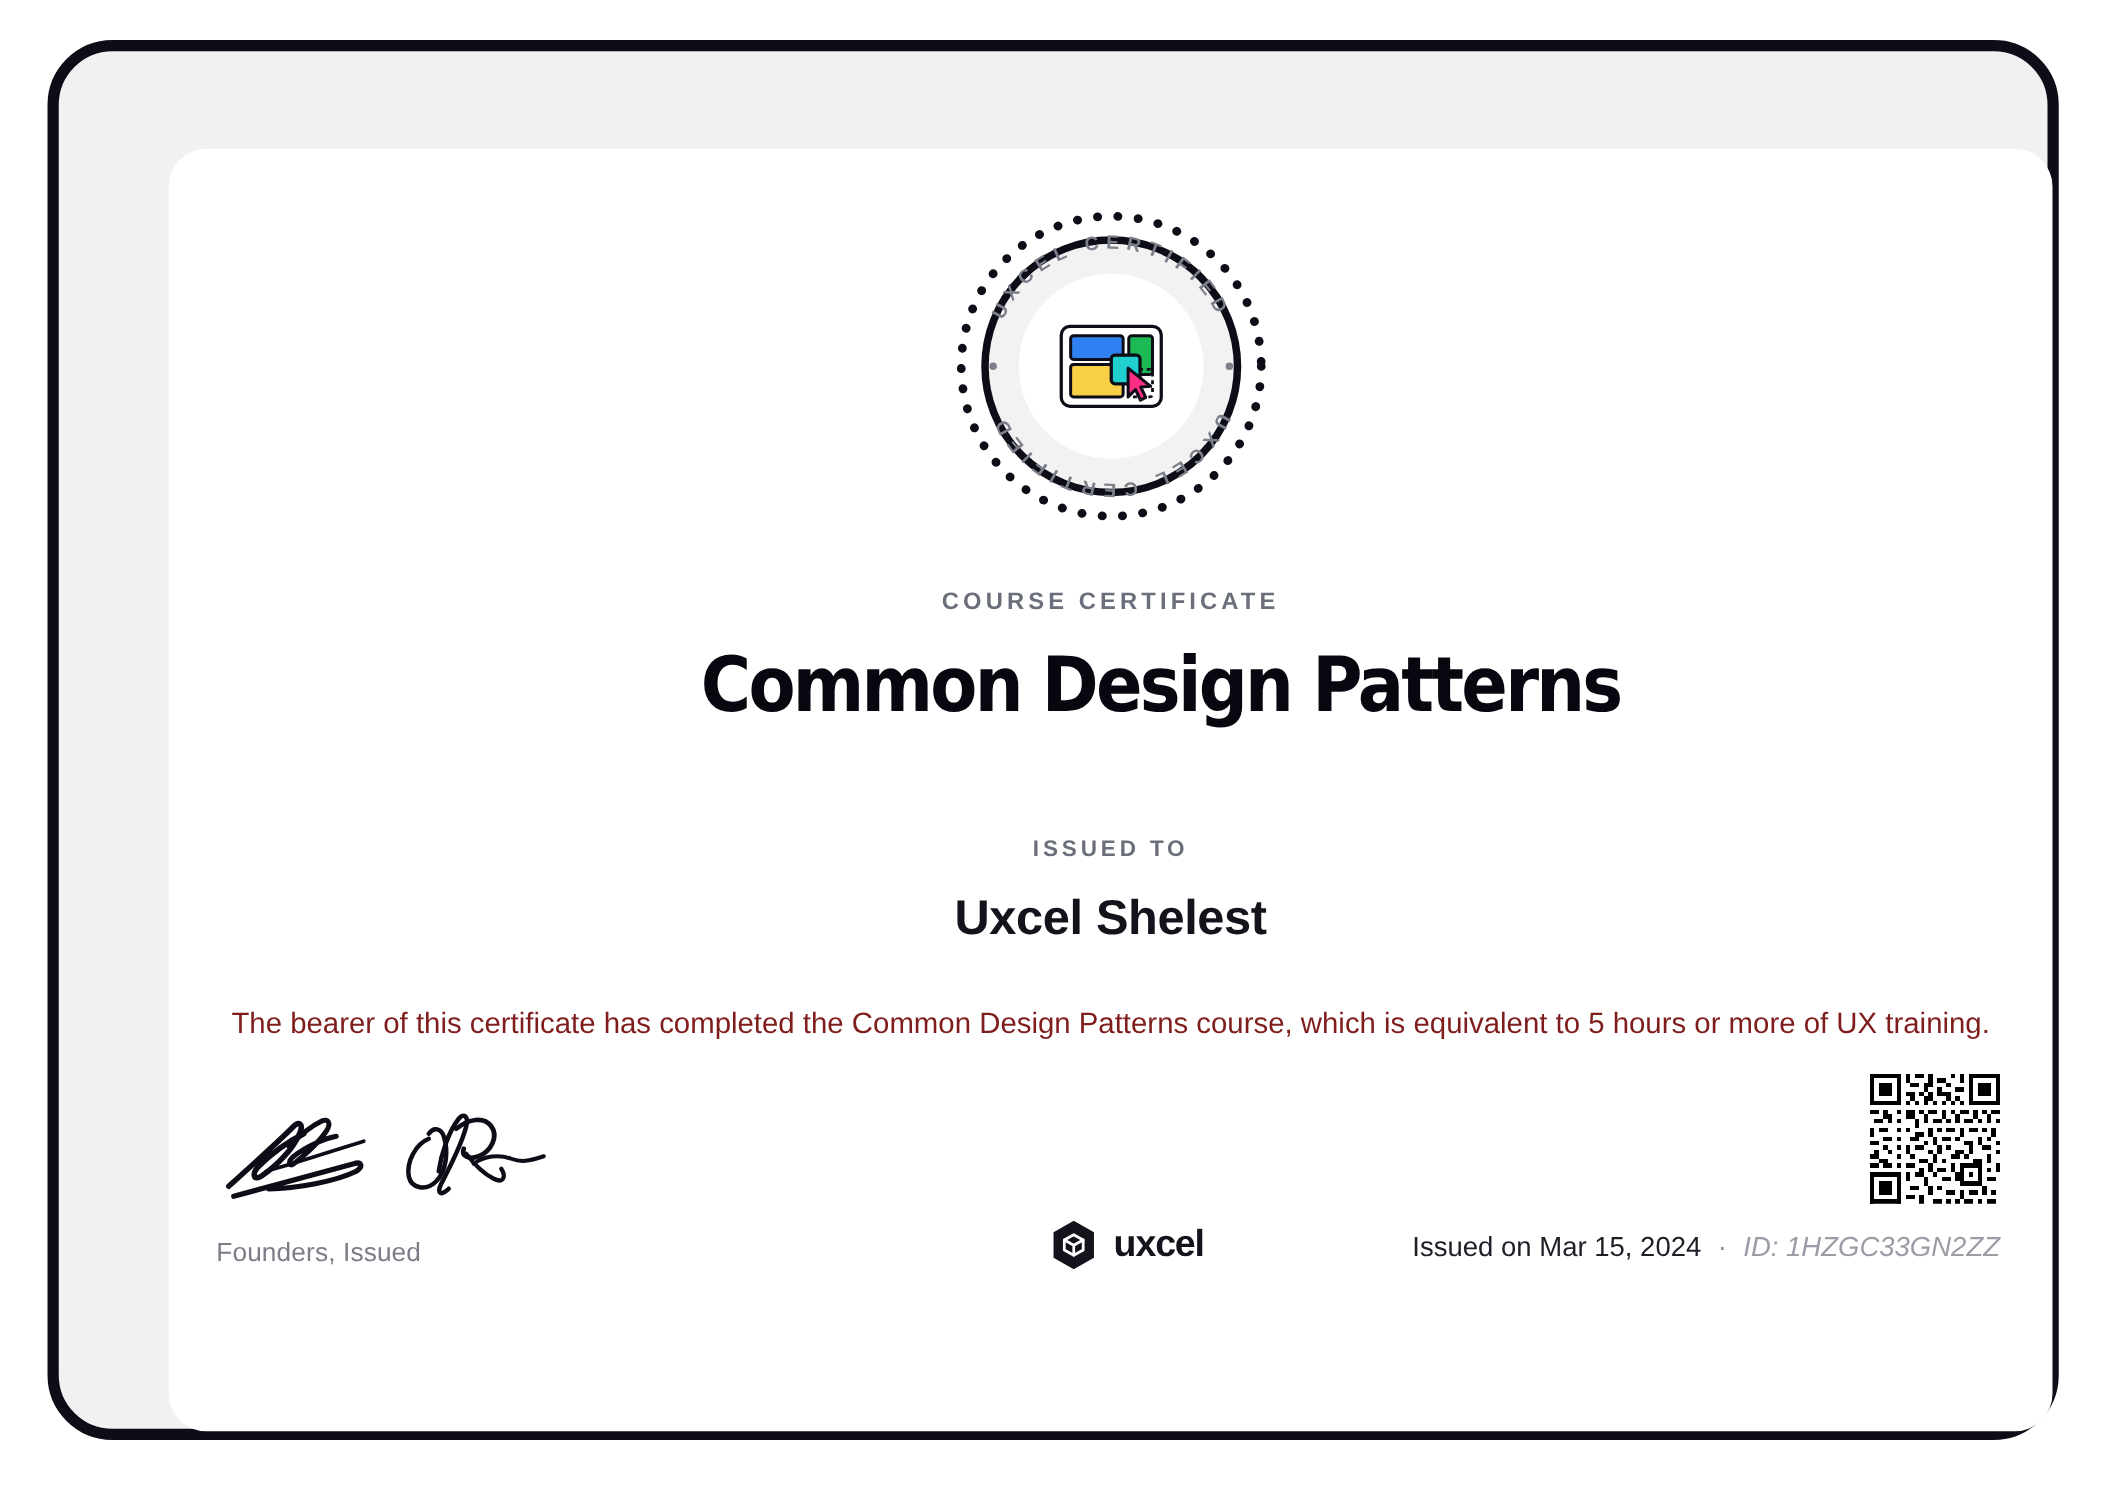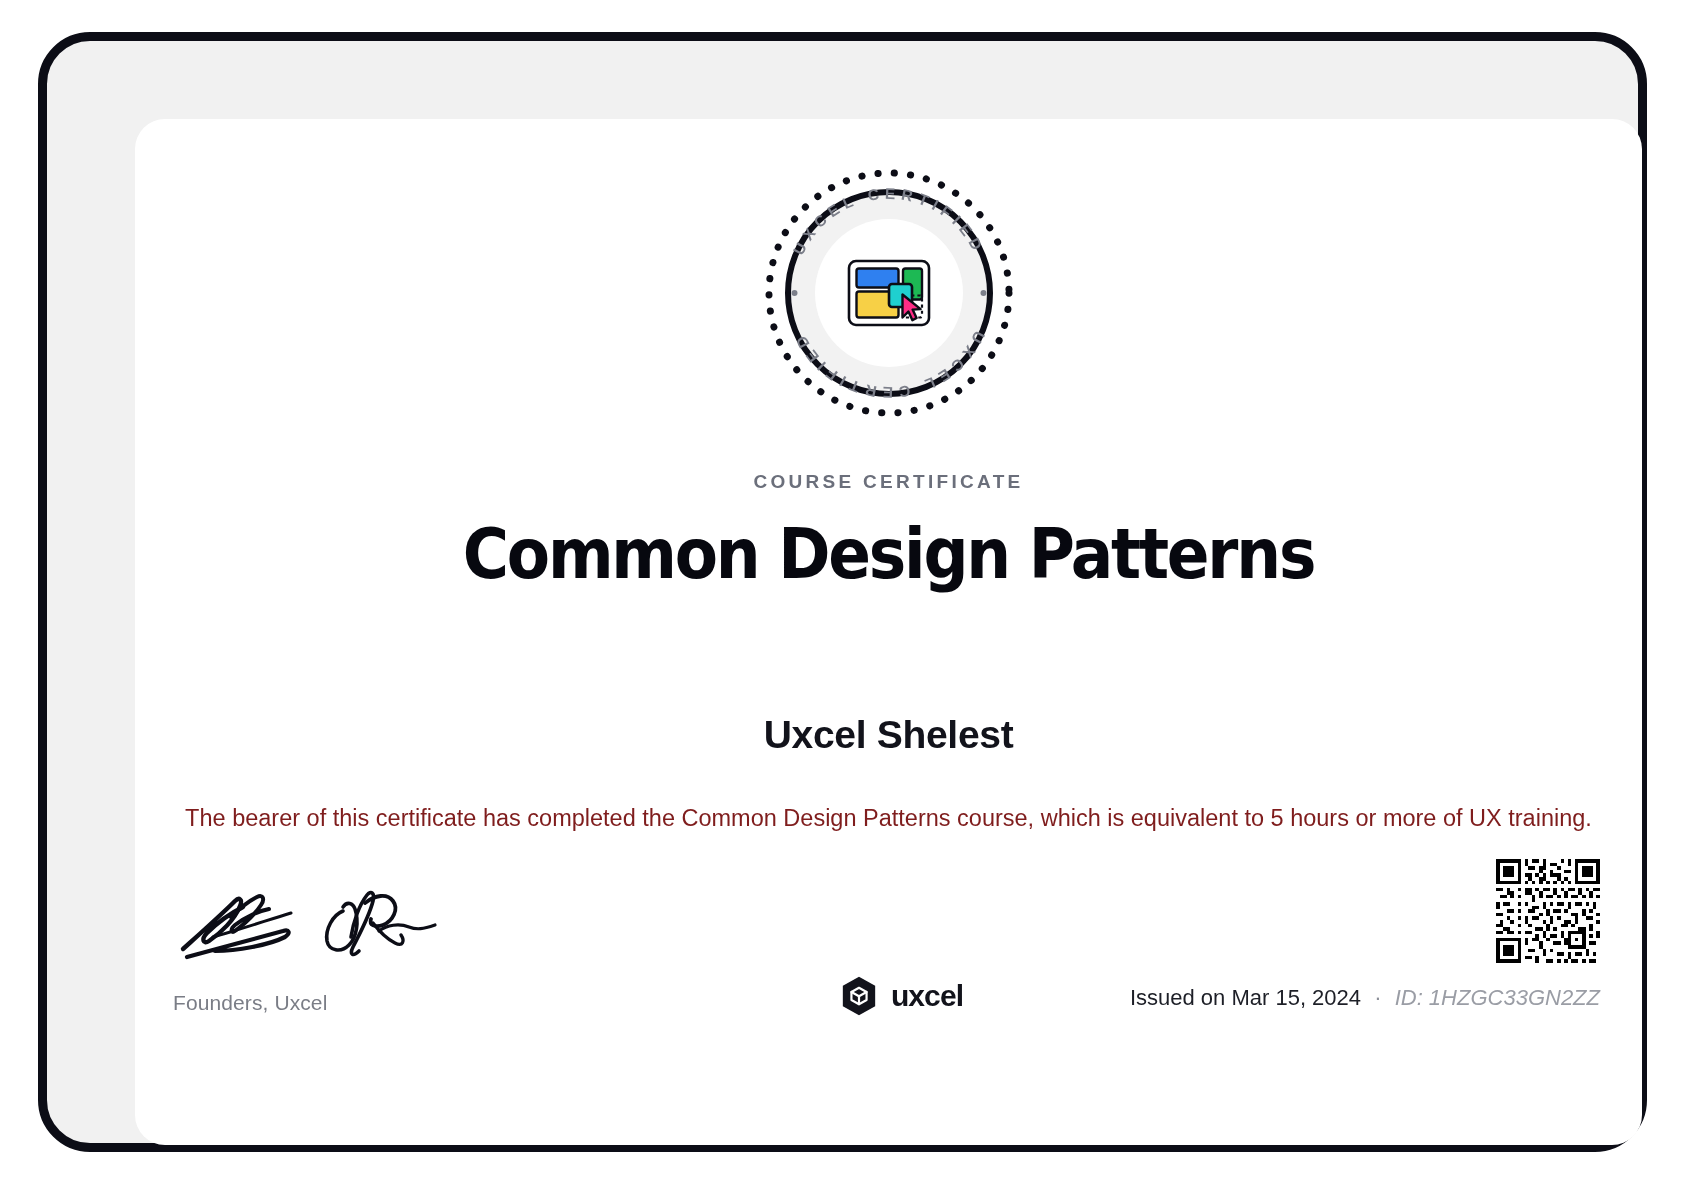--- a/index.html
+++ b/index.html
@@ -66,27 +66,28 @@
   #eyebrow-course-certificate {
     top: 352px;
     font-size: 19px;
     font-weight: 700;
     letter-spacing: 3.3px;
     color: #6b6f7b;
   }
 
   #course-title {
     top: 398px;
-    font-size: 70px;
+    font-size: 61px;
     line-height: 1.06;
     font-weight: 700;
     letter-spacing: -2.2px;
     color: #07080f;
     font-family: "DejaVu Sans", "Liberation Sans", sans-serif;
     font-stretch: condensed;
+    margin-left: 40px;
   }
 
   #eyebrow-issued-to {
     top: 550px;
     font-size: 18px;
     font-weight: 600;
     letter-spacing: 3.1px;
     color: #6b6f7b;
   }
 
@@ -211,20 +212,21 @@
             <path d="M 141.5,129.5 L 141.5,152.5 L 147.4,146.6 L 151.4,155.2 L 155.6,152.9 L 151.6,144.6 L 159.6,144.1 Z" fill="#ff2d86" stroke="#0c0d16" stroke-width="2.4" stroke-linejoin="round"></path>
           </g>
         </svg>
       </div>
     </div>
 
     <div class="center-col" id="eyebrow-course-certificate">COURSE CERTIFICATE</div>
 
     <h1 class="center-col" id="course-title">Common Design Patterns</h1>
 
+    <div class="center-col" id="eyebrow-issued-to">ISSUED TO</div>
 
     <div class="center-col" id="recipient-name">Uxcel Shelest</div>
 
     <p class="center-col" id="certificate-description">The bearer of this certificate has completed the Common Design Patterns course, which is equivalent to 5 hours or more of UX training.</p>
 
     <div id="signature-block">
       <div id="signature-marks">
         <svg width="300" height="82" viewBox="0 0 300 82" aria-hidden="true">
           <g fill="none" stroke="#0c0d16" stroke-linecap="round" stroke-linejoin="round">
 
@@ -234,21 +236,21 @@
             <path d="M14,70 C44,62 80,52 110,44 C116,42 118,46 112,50 C96,58 64,64 42,64" stroke-width="4.2"></path>
 
             <path d="M170,24 C160,28 152,42 154,54 C156,64 168,66 176,58 C184,50 186,34 182,22 C180,16 174,14 170,20" stroke-width="3.6"></path>
             <path d="M178,50 C180,36 186,18 194,8 C198,3 202,6 200,14 C196,30 186,48 180,60 C176,68 180,70 186,64" stroke-width="3.6"></path>
             <path d="M192,16 C202,8 214,6 220,14 C226,22 220,34 210,38 C202,41 196,38 198,32" stroke-width="3.8"></path>
             <path d="M200,36 C206,44 214,52 222,56 C230,60 232,54 228,48" stroke-width="3.4"></path>
             <path d="M206,44 C214,38 226,36 236,40 C244,43 250,42 262,38" stroke-width="3.2"></path>
           </g>
         </svg>
       </div>
-      <div id="founders-label">Founders, Uxcel</div>
+      <div id="founders-label">Founders, Issued</div>
     </div>
 
     <div id="brand-logo">
       <svg id="brand-mark" viewBox="0 0 40 40">
         <path d="M20 1.6 L35.4 10.3 L35.4 29.7 L20 38.4 L4.6 29.7 L4.6 10.3 Z" fill="#12131b"></path>
         <g fill="none" stroke="#ffffff" stroke-width="2.1" stroke-linejoin="round" stroke-linecap="round">
           <path d="M20 12.2 L27.2 16.2 L27.2 23.8 L20 27.8 L12.8 23.8 L12.8 16.2 Z"></path>
           <path d="M12.8 16.2 L20 20.2 L27.2 16.2"></path>
           <path d="M20 20.2 L20 27.8"></path>
         </g>

